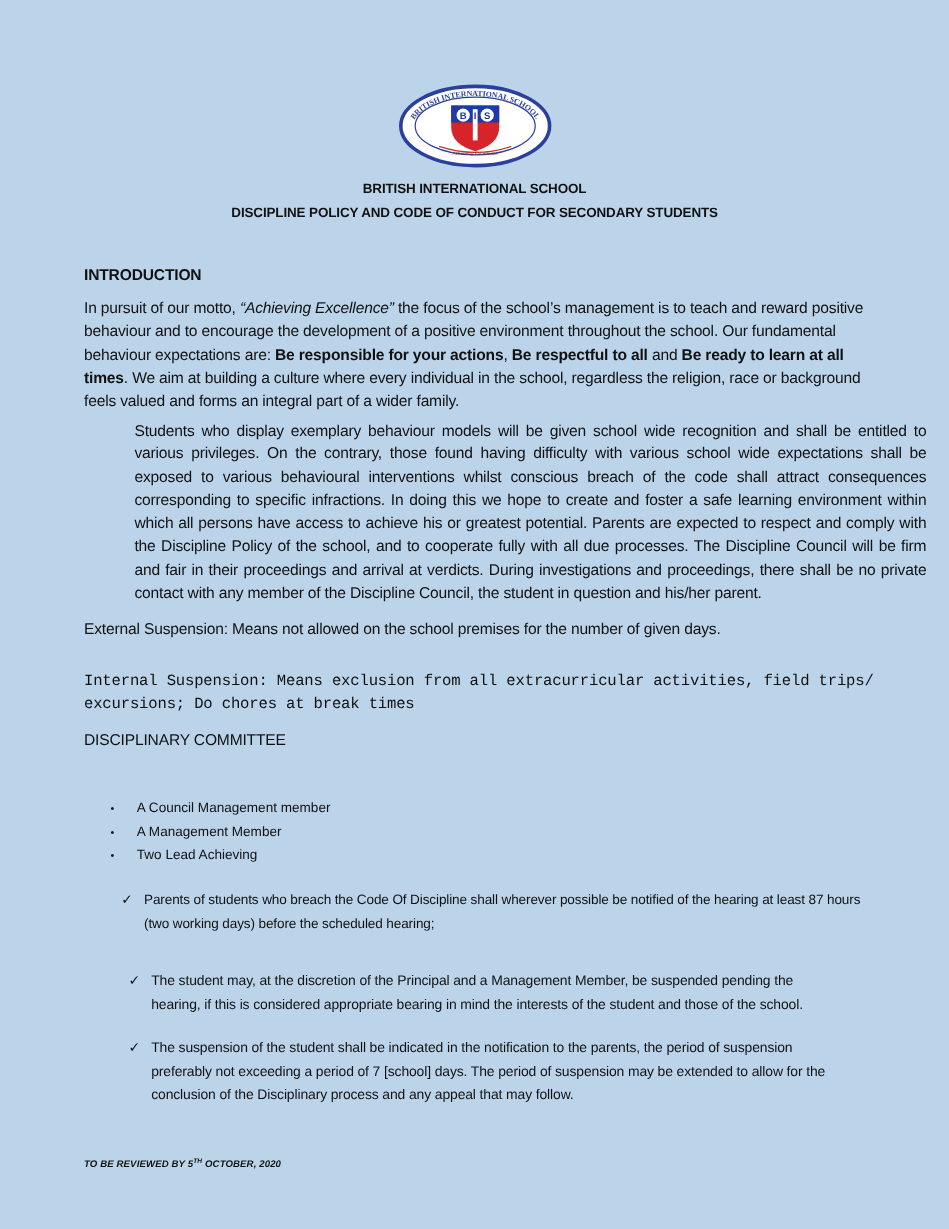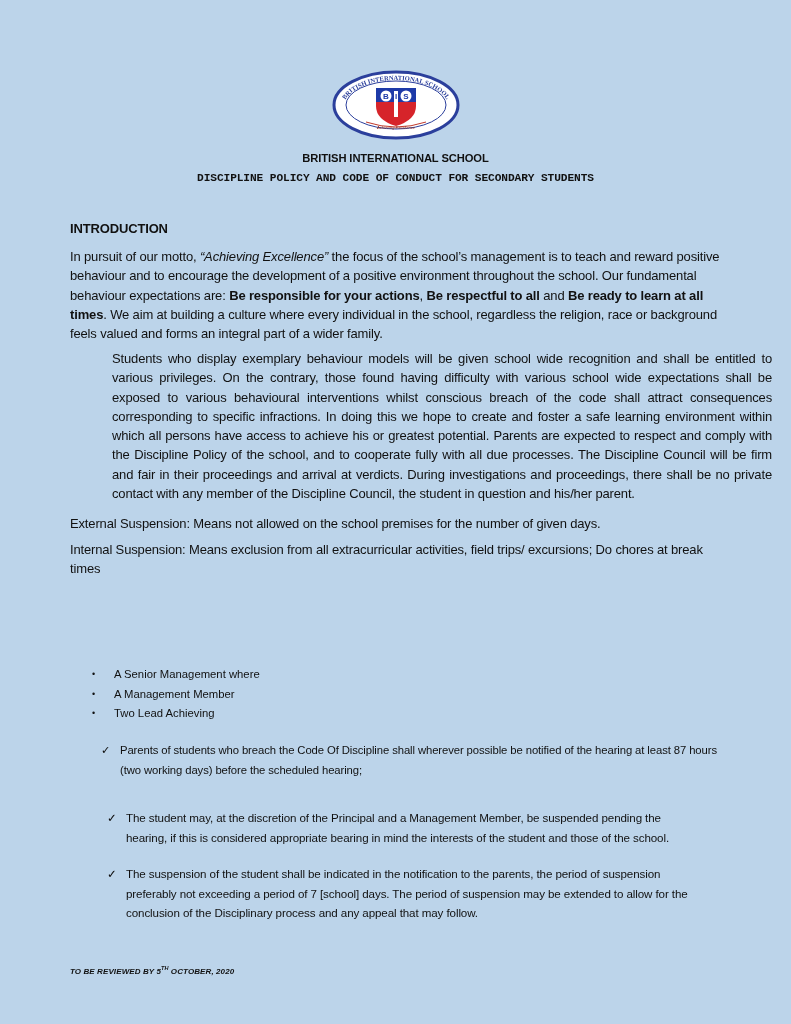--- a/index.html
+++ b/index.html
@@ -11,21 +11,21 @@
     position: relative;
     overflow: hidden;
   }
   .page { position: absolute; left: 0; top: 0; width: 791px; height: 1024px; }
   .logo { position: absolute; left: 331px; top: 70px; width: 130px; height: 70px; }
   .title {
     position: absolute; left: 0; width: 791px; text-align: center;
     font-weight: bold; font-size: 11.2px; letter-spacing: -0.1px;
   }
   .t1 { top: 152px; }
-  .t2 { top: 172px; font-family: Liberation Mono, monospace; }
+  .t2 { top: 172px; }
   .text { position: absolute; left: 70px; width: 660px; font-size: 13px; line-height: 19.3px; letter-spacing: -0.15px; }
   .heading { font-weight: bold; }
   .justify { text-align: justify; margin-left: 42px; }
   p { margin: 0; }
   .bullets { position: absolute; left: 92px; top: 665px; font-size: 11.3px; line-height: 19.5px; }
   .bullet-row { display: flex; align-items: center; }
   .bullet-dot { width: 22px; font-size: 9px; }
   .check-row { position: absolute; display: flex; font-size: 11.3px; line-height: 19.5px; letter-spacing: -0.1px; }
   .check { width: 19px; flex: 0 0 19px; }
   .footer { position: absolute; left: 70px; top: 965px; font-size: 8px; font-weight: bold; font-style: italic; letter-spacing: 0.1px; }
@@ -62,27 +62,28 @@
 
   <div class="text heading" style="top:219px;">INTRODUCTION</div>
 
   <p class="text" style="top:247px;">
     <span>In pursuit of our motto, </span><i>“Achieving Excellence”</i><span> the focus of the school’s management is to teach and reward positive behaviour and to encourage the development of a positive environment throughout the school. Our fundamental behaviour expectations are: </span><b>Be responsible for your actions</b><span>, </span><b>Be respectful to all</b><span> and </span><b>Be ready to learn at all times</b><span>. We aim at building a culture where every individual in the school, regardless the religion, race or background feels valued and forms an integral part of a wider family.</span>
   </p>
 
   <p class="text justify" style="top:349px;">Students who display exemplary behaviour models will be given school wide recognition and shall be entitled to various privileges. On the contrary, those found having difficulty with various school wide expectations shall be exposed to various behavioural interventions whilst conscious breach of the code shall attract consequences corresponding to specific infractions. In doing this we hope to create and foster a safe learning environment within which all persons have access to achieve his or greatest potential. Parents are expected to respect and comply with the Discipline Policy of the school, and to cooperate fully with all due processes. The Discipline Council will be firm and fair in their proceedings and arrival at verdicts. During investigations and proceedings, there shall be no private contact with any member of the Discipline Council, the student in question and his/her parent.</p>
 
   <p class="text" style="top:514px;">External Suspension: Means not allowed on the school premises for the number of given days.</p>
-  <p class="text" style="top:540px;">Internal Suspension: Means exclusion from all extracurricular activities, field trips/ excursions; Do chores at break times</p>
+  <p class="text" style="top:558px;font-family:Liberation Mono, monospace;">Internal Suspension: Means exclusion from all extracurricular activities, field trips/ excursions; Do chores at break times</p>
 
+  <p class="text" style="top:607px;">DISCIPLINARY COMMITTEE</p>
 
   <div class="bullets">
     <div class="bullet-row">
       <span class="bullet-dot">•</span>
-      <span>A Senior Management where</span>
+      <span>A Council Management member</span>
     </div>
     <div class="bullet-row">
       <span class="bullet-dot">•</span>
       <span>A Management Member</span>
     </div>
     <div class="bullet-row">
       <span class="bullet-dot">•</span>
       <span>Two Lead Achieving</span>
     </div>
   </div>

